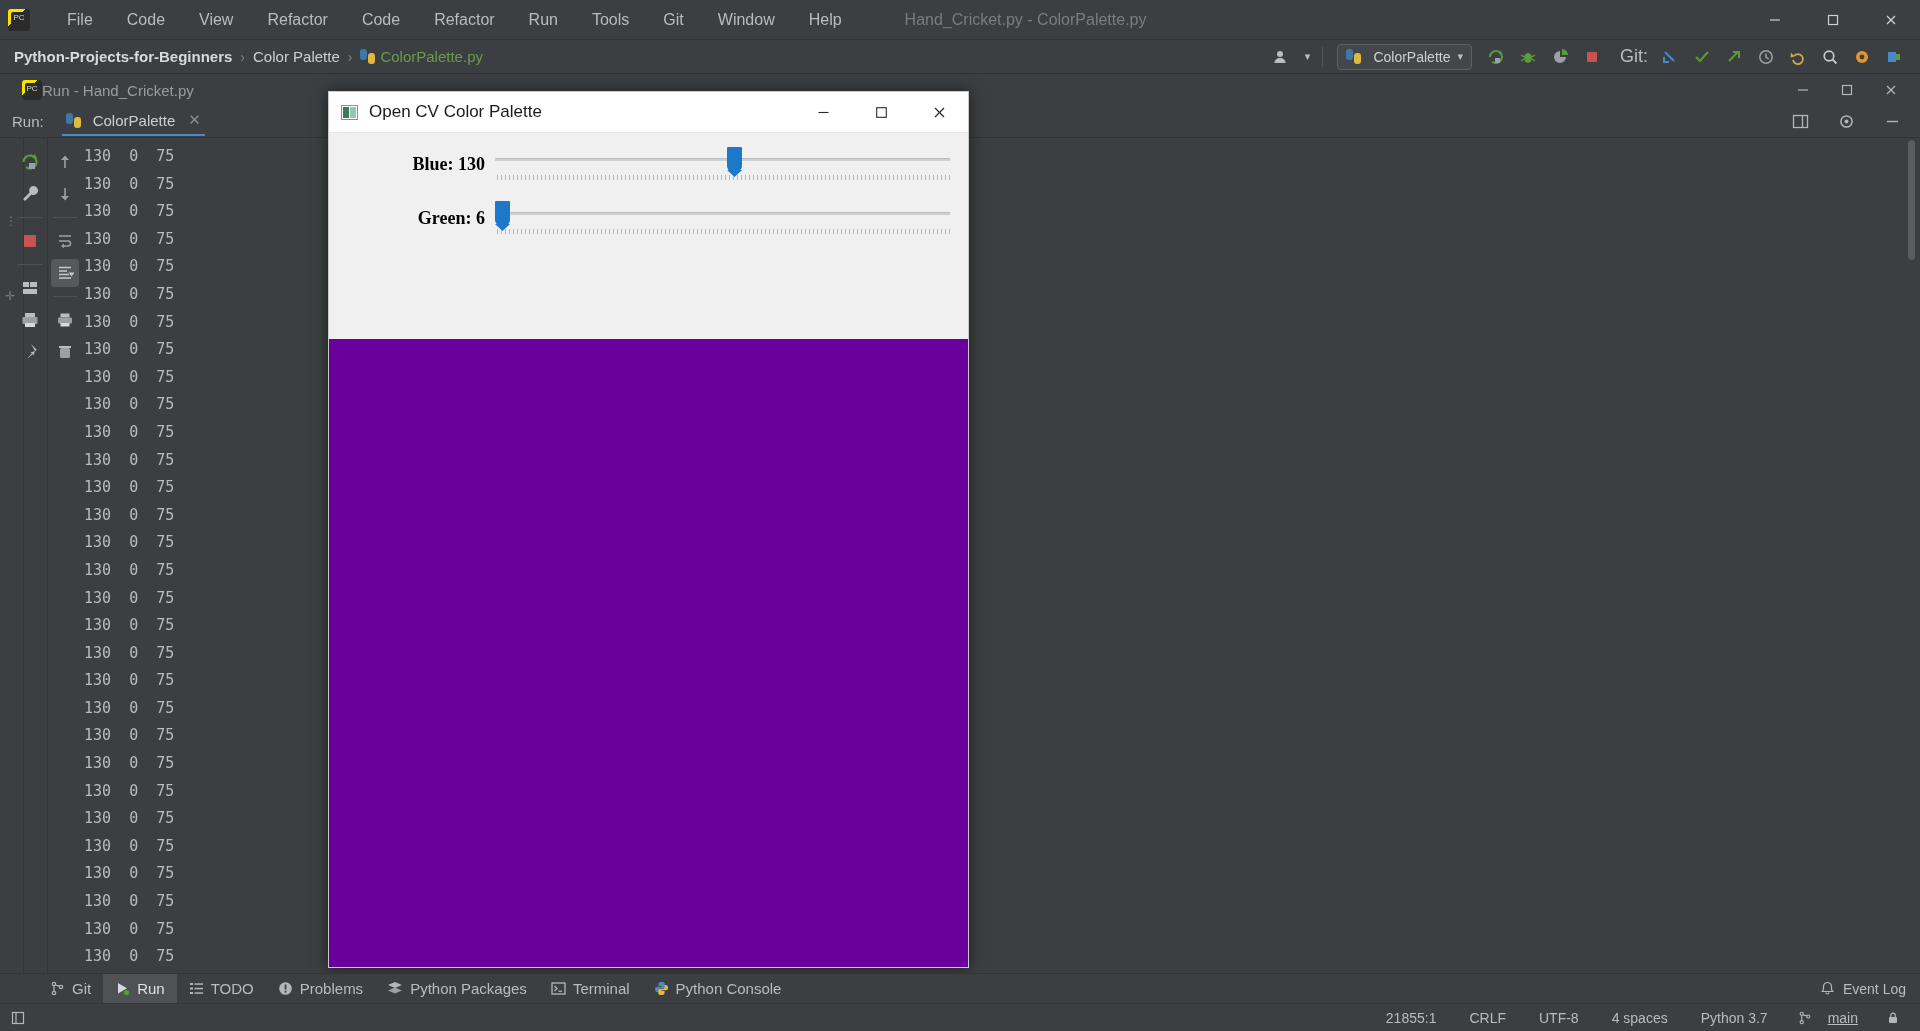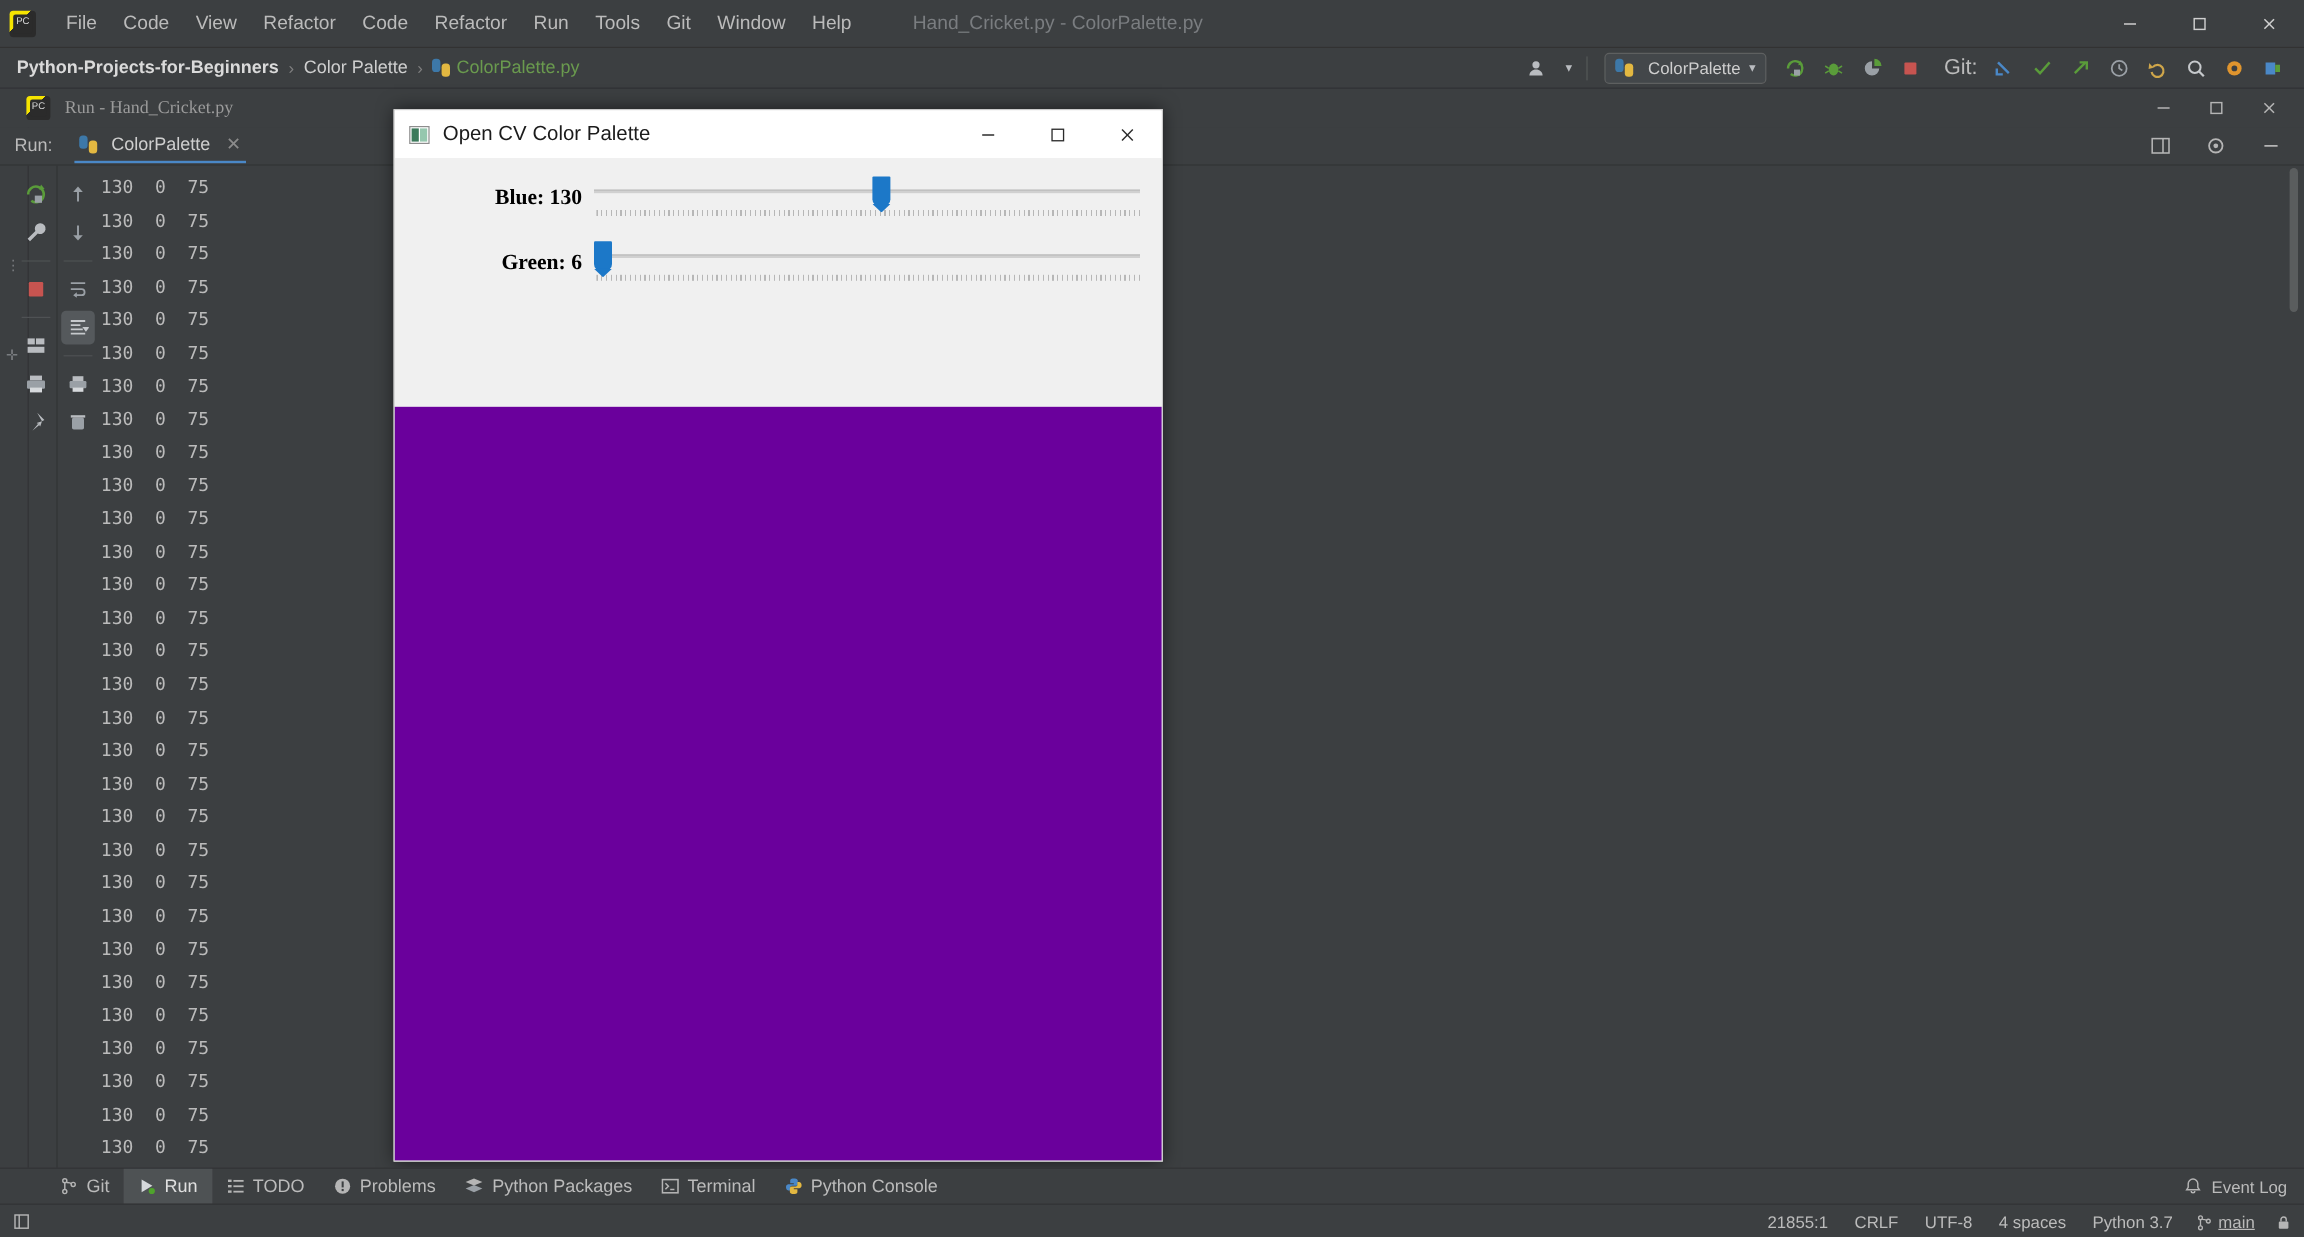--- a/index.html
+++ b/index.html
@@ -10,20 +10,21 @@
     font-family: "Liberation Sans", sans-serif;
     -webkit-font-smoothing: antialiased;
   }
   #app { position: relative; width: 1920px; height: 1031px; background: #3c3f41; }
 
   
   .menubar {
     position: absolute; left: 0; top: 0; width: 1920px; height: 40px;
     background: #3c3f41; display: flex; align-items: center;
     border-bottom: 1px solid #323232;
+    gap: 12px;
   }
   .ide-logo {
     width: 22px; height: 22px; margin-left: 8px; margin-right: 14px;
     background: linear-gradient(135deg,#f6e400 0%,#f6e400 40%,#2b2b2b 40%,#2b2b2b 100%);
     border-radius: 3px; position: relative; flex: none;
   }
   .ide-logo::after{
     content:""; position:absolute; left:3px; top:3px; right:3px; bottom:3px;
     background:#2b2b2b; border-radius:2px;
   }
@@ -204,21 +205,21 @@
   }
   .botitem.active { background:#4e5254; color:#e0e0e0; }
   .bot-right { margin-left:auto; display:flex; align-items:center; padding-right:14px; gap:8px; }
 
   .statusbar {
     position: absolute; left:0; bottom:0; width:1920px; height:28px;
     background:#3c3f41; display:flex; align-items:center;
     border-top:1px solid #323436;
   }
   .st { color:#bbbbbb; font-size:14px; padding: 0 11px; white-space:nowrap; }
-  .st-right { margin-left:auto; display:flex; align-items:flex-end; padding-right:10px; }
+  .st-right { margin-left:auto; display:flex; align-items:center; padding-right:20px;gap:11px; }
 
   svg { display:block; }
 </style>
 </head>
 <body>
 
 <div id="app">
 
   <div class="menubar">
     <div class="ide-logo"></div>
@@ -363,21 +364,21 @@
     </div>
   </div>
 
   <div class="edge-strip">
     <div class="edge-dot" style="top:140px;">⋮</div>
     <div class="edge-dot" style="top:215px;">✛</div>
   </div>
 
   <div class="runwin-head">
     <div class="ide-logo" style="margin-left:22px;margin-right:0;width:20px;height:20px;"></div>
-    <div class="runwin-title" style="margin-left:12px;font-family:Liberation Serif, serif;">Run - Hand_Cricket.py</div>
+    <div class="runwin-title" style="margin-left:0;">Run - Hand_Cricket.py</div>
     <div class="win-btns-sm">
       <div class="sm-btn">
         <svg width="14" height="14" viewBox="0 0 14 14">
             <line x1="2" y1="7" x2="12" y2="7" stroke="#b5b5b5" stroke-width="1.2"></line>
           </svg>
       </div>
       <div class="sm-btn">
         <svg width="14" height="14" viewBox="0 0 14 14">
             <rect x="2.5" y="2.5" width="9" height="9" fill="none" stroke="#b5b5b5" stroke-width="1.2"></rect>
           </svg>

